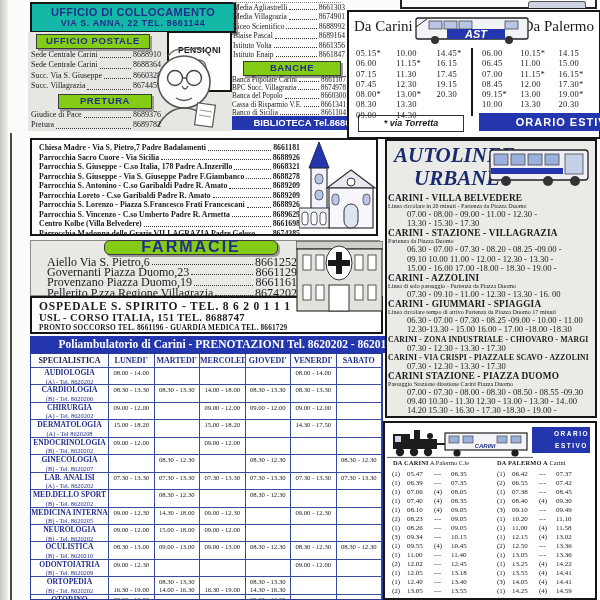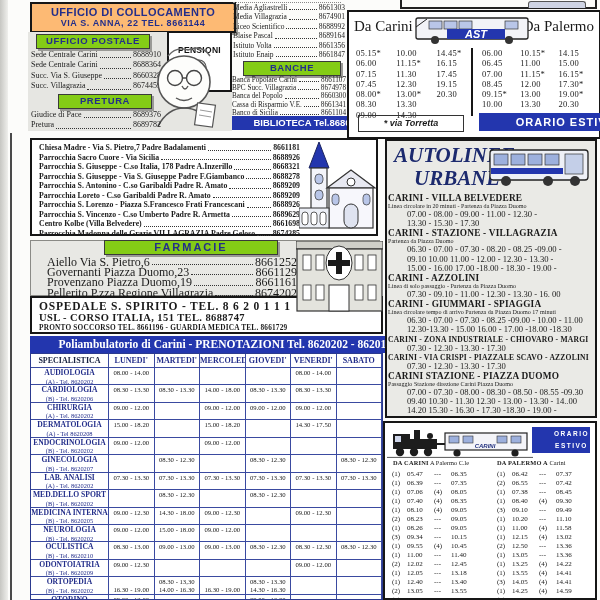--- a/index.html
+++ b/index.html
@@ -13,21 +13,21 @@
   .bluebar{background:#2336ae;color:#fff;font-family:"Liberation Sans",sans-serif;
        font-weight:bold;text-align:center;padding-left:21px;}
   
   .prow{display:flex;align-items:flex-end;white-space:nowrap;}
   .prow .lbl{flex:0 0 auto;}
   .prow .dots{flex:1 1 auto;border-bottom:1.2px dotted #333;margin:0 2px 2px 2px;min-width:4px;}
   .prow .ph{flex:0 0 auto;}
   
   .edge{left:0;top:0;width:8px;height:600px;background:linear-gradient(90deg,#c6c6c2,#efefec);}
   .vline{left:10px;top:133px;width:2px;height:467px;background:#4a4a4a;}
-  #colloc{left:30px;top:2px;width:202px;height:27px;border:2px solid #161616;background:#fdba74;
+  #colloc{left:30px;top:2px;width:202px;height:27px;border:2px solid #161616;background:#14b8a6;
           box-shadow:2px 2px 0 #9a9a96;text-align:center;color:#232e8a;
           font-family:"Liberation Sans",sans-serif;font-weight:bold;}
   #colloc .c1{font-size:11px;letter-spacing:.4px;margin-top:2px;}
   #colloc .c2{font-size:9px;letter-spacing:.6px;}
   #leftpanel{left:28px;top:32px;width:204px;height:99px;background:#e6e6e2;}
   #postale-bar{left:36px;top:34px;width:112px;height:13px;}
   #postale-list{left:31px;top:50px;width:130px;font-size:8px;line-height:10.4px;}
   #pretura-bar{left:58px;top:94px;width:92px;height:13px;}
   #pretura-list{left:31px;top:110px;width:130px;font-size:8px;line-height:10.4px;}
   #pensioni{left:167px;top:31px;width:61px;height:57px;border:2px solid #161616;background:#fff;
@@ -59,21 +59,21 @@
            font-size:9px;line-height:14px;}
   #orario-ast{left:130px;top:101px;width:132px;height:18px;font-size:11px;line-height:18px;
            letter-spacing:1px;}
   
   #churchbox{left:30px;top:138px;width:348px;height:98px;border:2px solid #161616;background:#fff;
              padding:3px 76px 0 7px;box-sizing:border-box;}
   #church-list{font-size:7.8px;font-weight:bold;line-height:9.5px;}
   #church-svg{left:299px;top:142px;width:82px;height:92px;}
   
   #farmpanel{left:30px;top:240px;width:348px;height:54px;background:#e8e8e4;border:1px solid #8a8a86;}
-  #farm-bar{left:104px;top:240px;width:172px;height:13px;font-size:11px;letter-spacing:2px;}
+  #farm-bar{left:104px;top:240px;width:172px;height:13px;font-size:16px;letter-spacing:2px;border-radius:6px;}
   #farm-list{left:47px;top:257px;width:250px;font-size:12px;line-height:10.2px;}
   #hospital-svg{left:296px;top:241px;width:87px;height:71px;z-index:5;}
   
   #ospbox{left:30px;top:296px;width:353px;height:38px;border:2px solid #161616;background:#fff;
           padding:2px 90px 0 7px;box-sizing:border-box;font-weight:bold;}
   #ospbox .o1{font-size:11.5px;letter-spacing:.8px;}
   #ospbox .o2{font-size:10.5px;letter-spacing:.4px;}
   #ospbox .o3{font-size:7.3px;letter-spacing:.2px;}
   
   #polibar{left:30px;top:336px;width:353px;height:17px;font-family:"Liberation Serif",serif;

